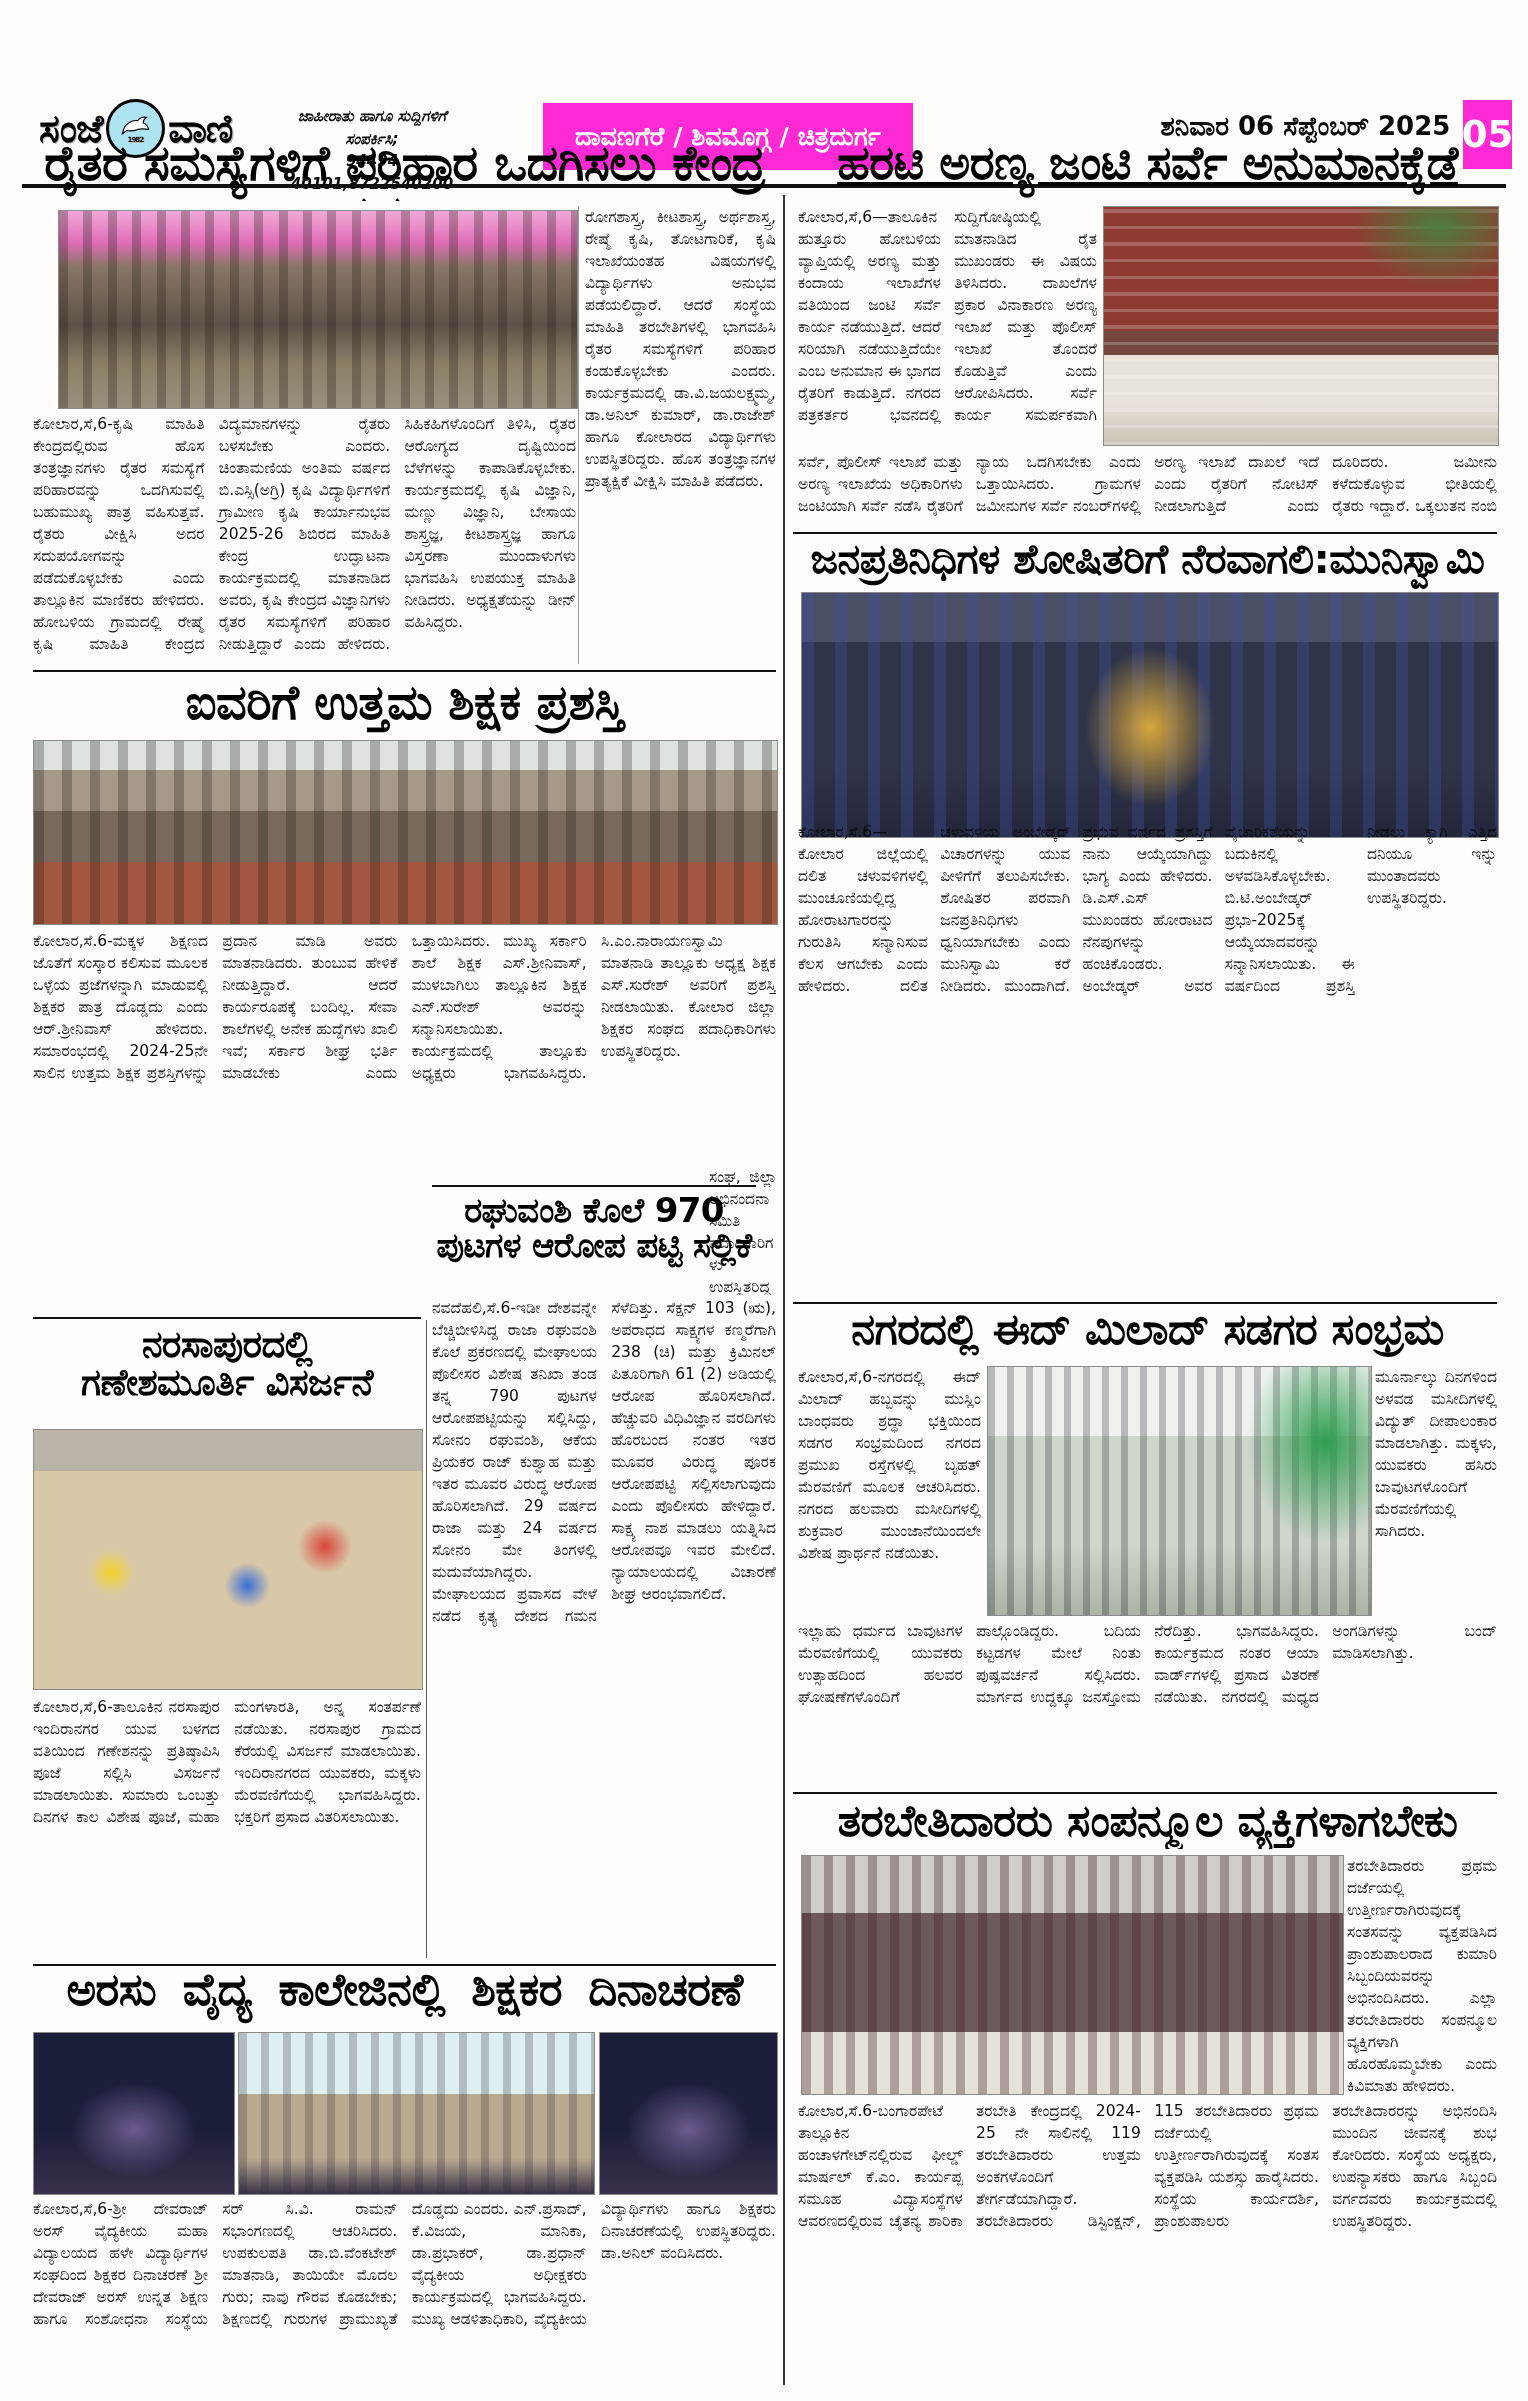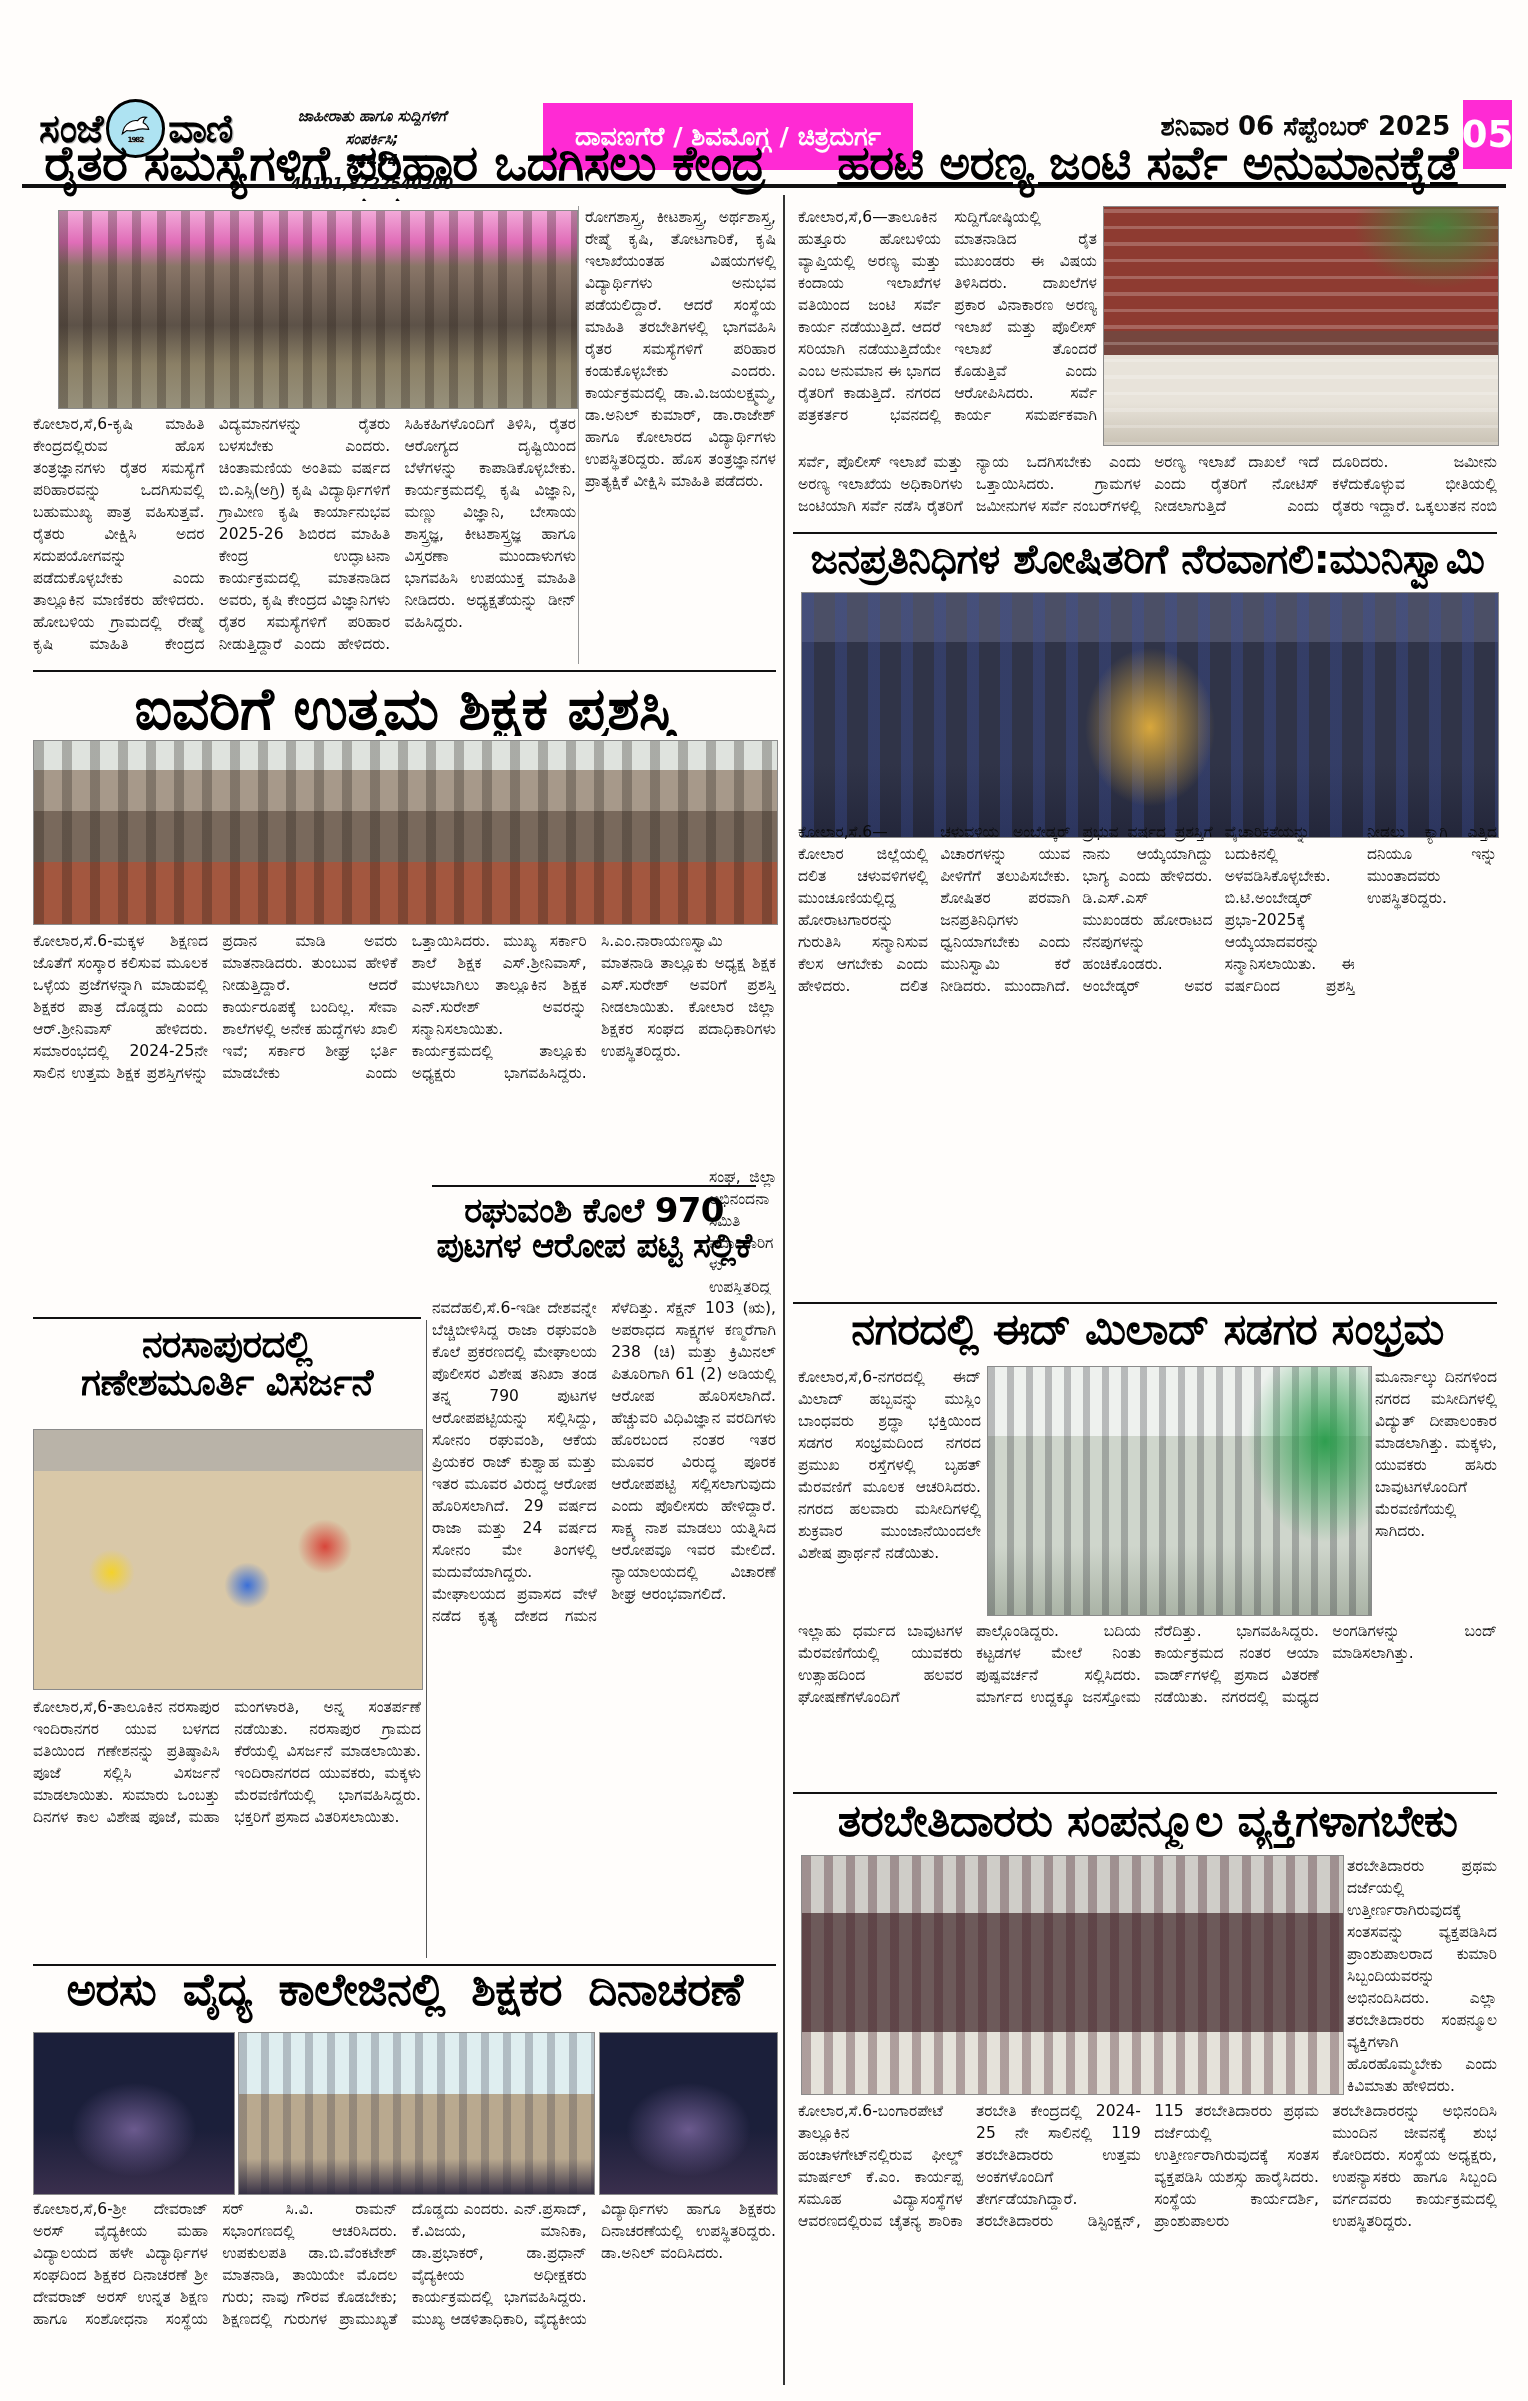--- a/index.html
+++ b/index.html
@@ -97,21 +97,21 @@
   <div class="abs rule-v" style="left:578px;top:206px;width:0.6px;height:458px;background:#999;"></div>
   <div class="abs bt" style="left:33px;top:413px;width:543px;height:252px;">
     <div style="column-count:3;column-gap:14.4px;height:252px;">
       <span class="indent">ಕೋಲಾರ,ಸೆ,6-ಕೃಷಿ ಮಾಹಿತಿ ಕೇಂದ್ರದಲ್ಲಿರುವ ಹೊಸ ತಂತ್ರಜ್ಞಾನಗಳು ರೈತರ ಸಮಸ್ಯೆಗೆ ಪರಿಹಾರವನ್ನು ಒದಗಿಸುವಲ್ಲಿ ಬಹುಮುಖ್ಯ ಪಾತ್ರ ವಹಿಸುತ್ತವೆ. ರೈತರು ವೀಕ್ಷಿಸಿ ಅದರ ಸದುಪಯೋಗವನ್ನು ಪಡೆದುಕೊಳ್ಳಬೇಕು ಎಂದು ತಾಲ್ಲೂಕಿನ ಮಾಣಿಕರು ಹೇಳಿದರು. ಹೋಬಳಿಯ ಗ್ರಾಮದಲ್ಲಿ ರೇಷ್ಮೆ ಕೃಷಿ ಮಾಹಿತಿ ಕೇಂದ್ರದ ವಿದ್ಯಮಾನಗಳನ್ನು ರೈತರು ಬಳಸಬೇಕು ಎಂದರು.</span>
       <span>ಚಿಂತಾಮಣಿಯ ಅಂತಿಮ ವರ್ಷದ ಬಿ.ಎಸ್ಸಿ(ಅಗ್ರಿ) ಕೃಷಿ ವಿದ್ಯಾರ್ಥಿಗಳಿಗೆ ಗ್ರಾಮೀಣ ಕೃಷಿ ಕಾರ್ಯಾನುಭವ 2025-26 ಶಿಬಿರದ ಮಾಹಿತಿ ಕೇಂದ್ರ ಉದ್ಘಾಟನಾ ಕಾರ್ಯಕ್ರಮದಲ್ಲಿ ಮಾತನಾಡಿದ ಅವರು, ಕೃಷಿ ಕೇಂದ್ರದ ವಿಜ್ಞಾನಿಗಳು ರೈತರ ಸಮಸ್ಯೆಗಳಿಗೆ ಪರಿಹಾರ ನೀಡುತ್ತಿದ್ದಾರೆ ಎಂದು ಹೇಳಿದರು.</span>
       <span>ಸಿಹಿಕಹಿಗಳೊಂದಿಗೆ ತಿಳಿಸಿ, ರೈತರ ಆರೋಗ್ಯದ ದೃಷ್ಟಿಯಿಂದ ಬೆಳೆಗಳನ್ನು ಕಾಪಾಡಿಕೊಳ್ಳಬೇಕು. ಕಾರ್ಯಕ್ರಮದಲ್ಲಿ ಕೃಷಿ ವಿಜ್ಞಾನಿ, ಮಣ್ಣು ವಿಜ್ಞಾನಿ, ಬೇಸಾಯ ಶಾಸ್ತ್ರಜ್ಞ, ಕೀಟಶಾಸ್ತ್ರಜ್ಞ ಹಾಗೂ ವಿಸ್ತರಣಾ ಮುಂದಾಳುಗಳು ಭಾಗವಹಿಸಿ ಉಪಯುಕ್ತ ಮಾಹಿತಿ ನೀಡಿದರು. ಅಧ್ಯಕ್ಷತೆಯನ್ನು ಡೀನ್ ವಹಿಸಿದ್ದರು.</span>
     </div>
   </div>
   <div class="abs rule-h" style="left:33px;top:670px;width:743px;height:1.7px;"></div>
 
-  <div class="abs h1" style="left:33px;top:678px;width:743px;height:58px;font-size:59px;">ಐವರಿಗೆ ಉತ್ತಮ ಶಿಕ್ಷಕ ಪ್ರಶಸ್ತಿ</div>
+  <div class="abs h1" style="left:33px;top:678px;width:743px;height:58px;font-size:48px;">ಐವರಿಗೆ ಉತ್ತಮ ಶಿಕ್ಷಕ ಪ್ರಶಸ್ತಿ</div>
   <div class="abs ph ph-award" style="left:33px;top:740px;width:743px;height:183px;"></div>
   <div class="abs bt" style="left:33px;top:930px;width:743px;height:230px;">
     <div style="column-count:4;column-gap:14.4px;height:230px;">
       <span class="indent">ಕೋಲಾರ,ಸೆ.6-ಮಕ್ಕಳ ಶಿಕ್ಷಣದ ಜೊತೆಗೆ ಸಂಸ್ಕಾರ ಕಲಿಸುವ ಮೂಲಕ ಒಳ್ಳೆಯ ಪ್ರಜೆಗಳನ್ನಾಗಿ ಮಾಡುವಲ್ಲಿ ಶಿಕ್ಷಕರ ಪಾತ್ರ ದೊಡ್ಡದು ಎಂದು ಆರ್.ಶ್ರೀನಿವಾಸ್ ಹೇಳಿದರು. ಸಮಾರಂಭದಲ್ಲಿ 2024-25ನೇ ಸಾಲಿನ ಉತ್ತಮ ಶಿಕ್ಷಕ ಪ್ರಶಸ್ತಿಗಳನ್ನು ಪ್ರದಾನ ಮಾಡಿ ಅವರು ಮಾತನಾಡಿದರು.</span>
       <span>ತುಂಬುವ ಹೇಳಿಕೆ ನೀಡುತ್ತಿದ್ದಾರೆ. ಆದರೆ ಕಾರ್ಯರೂಪಕ್ಕೆ ಬಂದಿಲ್ಲ. ಸೇವಾ ಶಾಲೆಗಳಲ್ಲಿ ಅನೇಕ ಹುದ್ದೆಗಳು ಖಾಲಿ ಇವೆ; ಸರ್ಕಾರ ಶೀಘ್ರ ಭರ್ತಿ ಮಾಡಬೇಕು ಎಂದು ಒತ್ತಾಯಿಸಿದರು.</span>
       <span>ಮುಖ್ಯ ಸರ್ಕಾರಿ ಶಾಲೆ ಶಿಕ್ಷಕ ಎಸ್.ಶ್ರೀನಿವಾಸ್, ಮುಳಬಾಗಿಲು ತಾಲ್ಲೂಕಿನ ಶಿಕ್ಷಕ ಎನ್.ಸುರೇಶ್ ಅವರನ್ನು ಸನ್ಮಾನಿಸಲಾಯಿತು. ಕಾರ್ಯಕ್ರಮದಲ್ಲಿ ತಾಲ್ಲೂಕು ಅಧ್ಯಕ್ಷರು ಭಾಗವಹಿಸಿದ್ದರು.</span>
       <span>ಸಿ.ಎಂ.ನಾರಾಯಣಸ್ವಾಮಿ ಮಾತನಾಡಿ ತಾಲ್ಲೂಕು ಅಧ್ಯಕ್ಷ ಶಿಕ್ಷಕ ಎಸ್.ಸುರೇಶ್ ಅವರಿಗೆ ಪ್ರಶಸ್ತಿ ನೀಡಲಾಯಿತು. ಕೋಲಾರ ಜಿಲ್ಲಾ ಶಿಕ್ಷಕರ ಸಂಘದ ಪದಾಧಿಕಾರಿಗಳು ಉಪಸ್ಥಿತರಿದ್ದರು.</span>
     </div>
   </div>
   <div class="abs bt" style="left:709px;top:1166px;width:68px;height:129px;">ಸಂಘ, ಜಿಲ್ಲಾ ಅಭಿನಂದನಾ ಸಮಿತಿ ಪದಾಧಿಕಾರಿಗಳು ಉಪಸ್ಥಿತರಿದ್ದರು.</div>
@@ -183,21 +183,21 @@
       <span>ಮುಂದಾಗಿದೆ. ಪ್ರಭುವ ವರ್ಷದ ಪ್ರಶಸ್ತಿಗೆ ನಾನು ಆಯ್ಕೆಯಾಗಿದ್ದು ಭಾಗ್ಯ ಎಂದು ಹೇಳಿದರು. ಡಿ.ಎಸ್.ಎಸ್ ಮುಖಂಡರು ಹೋರಾಟದ ನೆನಪುಗಳನ್ನು ಹಂಚಿಕೊಂಡರು.</span>
       <span>ಅಂಬೇಡ್ಕರ್ ಅವರ ವೈಚಾರಿಕತೆಯನ್ನು ಬದುಕಿನಲ್ಲಿ ಅಳವಡಿಸಿಕೊಳ್ಳಬೇಕು. ಬಿ.ಟಿ.ಅಂಬೇಡ್ಕರ್ ಪ್ರಭಾ-2025ಕ್ಕೆ ಆಯ್ಕೆಯಾದವರನ್ನು ಸನ್ಮಾನಿಸಲಾಯಿತು.</span>
       <span>ಈ ವರ್ಷದಿಂದ ಪ್ರಶಸ್ತಿ ನೀಡಲು ಕ್ಯಾಗಿ ಎತ್ತಿದ ದನಿಯೂ ಇನ್ನು ಮುಂತಾದವರು ಉಪಸ್ಥಿತರಿದ್ದರು.</span>
     </div>
   </div>
   <div class="abs rule-h" style="left:793px;top:1302px;width:704px;height:2.2px;"></div>
 
   <div class="abs h1" style="left:798px;top:1307px;width:699px;height:51px;font-size:43px;">ನಗರದಲ್ಲಿ ಈದ್ ಮಿಲಾದ್ ಸಡಗರ ಸಂಭ್ರಮ</div>
   <div class="abs bt" style="left:798px;top:1366px;width:183px;height:248px;">ಕೋಲಾರ,ಸೆ,6-ನಗರದಲ್ಲಿ ಈದ್ ಮಿಲಾದ್ ಹಬ್ಬವನ್ನು ಮುಸ್ಲಿಂ ಬಾಂಧವರು ಶ್ರದ್ಧಾ ಭಕ್ತಿಯಿಂದ ಸಡಗರ ಸಂಭ್ರಮದಿಂದ ನಗರದ ಪ್ರಮುಖ ರಸ್ತೆಗಳಲ್ಲಿ ಬೃಹತ್ ಮೆರವಣಿಗೆ ಮೂಲಕ ಆಚರಿಸಿದರು. ನಗರದ ಹಲವಾರು ಮಸೀದಿಗಳಲ್ಲಿ ಶುಕ್ರವಾರ ಮುಂಜಾನೆಯಿಂದಲೇ ವಿಶೇಷ ಪ್ರಾರ್ಥನೆ ನಡೆಯಿತು.</div>
   <div class="abs ph ph-eid" style="left:987px;top:1366px;width:383px;height:248px;"></div>
-  <div class="abs bt" style="left:1375px;top:1366px;width:122px;height:248px;">ಮೂರ್ನಾಲ್ಕು ದಿನಗಳಿಂದ ನಗರದ ಮಸೀದಿಗಳಲ್ಲಿ ವಿದ್ಯುತ್ ದೀಪಾಲಂಕಾರ ಮಾಡಲಾಗಿತ್ತು. ಮಕ್ಕಳು, ಯುವಕರು ಹಸಿರು ಬಾವುಟಗಳೊಂದಿಗೆ ಮೆರವಣಿಗೆಯಲ್ಲಿ ಸಾಗಿದರು.</div>
+  <div class="abs bt" style="left:1375px;top:1366px;width:122px;height:248px;">ಮೂರ್ನಾಲ್ಕು ದಿನಗಳಿಂದ ಅಳವಡ ಮಸೀದಿಗಳಲ್ಲಿ ವಿದ್ಯುತ್ ದೀಪಾಲಂಕಾರ ಮಾಡಲಾಗಿತ್ತು. ಮಕ್ಕಳು, ಯುವಕರು ಹಸಿರು ಬಾವುಟಗಳೊಂದಿಗೆ ಮೆರವಣಿಗೆಯಲ್ಲಿ ಸಾಗಿದರು.</div>
   <div class="abs bt" style="left:798px;top:1620px;width:699px;height:167px;">
     <div style="column-count:4;column-gap:13.3px;height:167px;">
       <span>ಇಲ್ಲಾಹು ಧರ್ಮದ ಬಾವುಟಗಳ ಮೆರವಣಿಗೆಯಲ್ಲಿ ಯುವಕರು ಉತ್ಸಾಹದಿಂದ ಹಲವರ ಘೋಷಣೆಗಳೊಂದಿಗೆ ಪಾಲ್ಗೊಂಡಿದ್ದರು.</span>
       <span>ಬದಿಯ ಕಟ್ಟಡಗಳ ಮೇಲೆ ನಿಂತು ಪುಷ್ಪವರ್ಚನೆ ಸಲ್ಲಿಸಿದರು. ಮಾರ್ಗದ ಉದ್ದಕ್ಕೂ ಜನಸ್ತೋಮ ನೆರೆದಿತ್ತು.</span>
       <span>ಭಾಗವಹಿಸಿದ್ದರು. ಕಾರ್ಯಕ್ರಮದ ನಂತರ ಆಯಾ ವಾರ್ಡ್‌ಗಳಲ್ಲಿ ಪ್ರಸಾದ ವಿತರಣೆ ನಡೆಯಿತು.</span>
       <span>ನಗರದಲ್ಲಿ ಮಧ್ಯದ ಅಂಗಡಿಗಳನ್ನು ಬಂದ್ ಮಾಡಿಸಲಾಗಿತ್ತು.</span>
     </div>
   </div>
   <div class="abs rule-h" style="left:793px;top:1792px;width:704px;height:2.2px;"></div>
 

